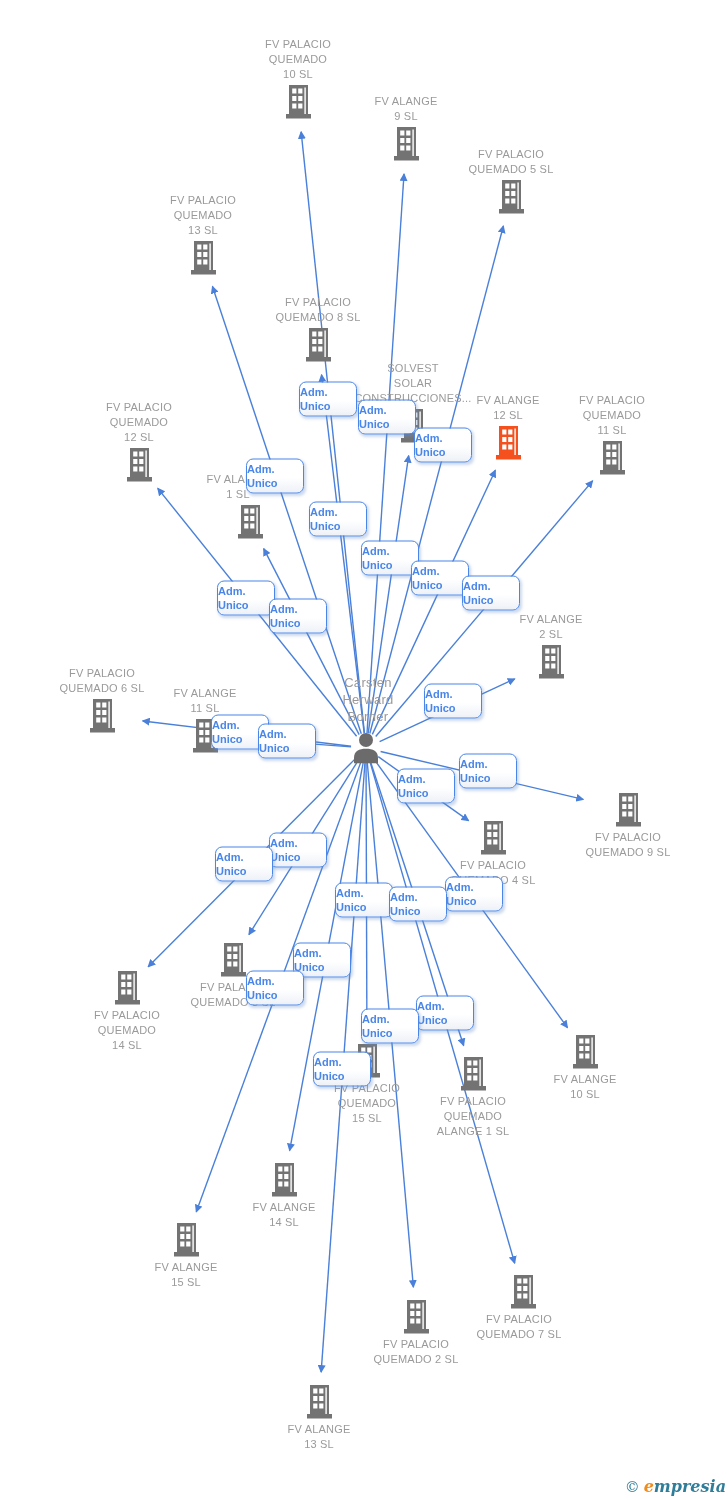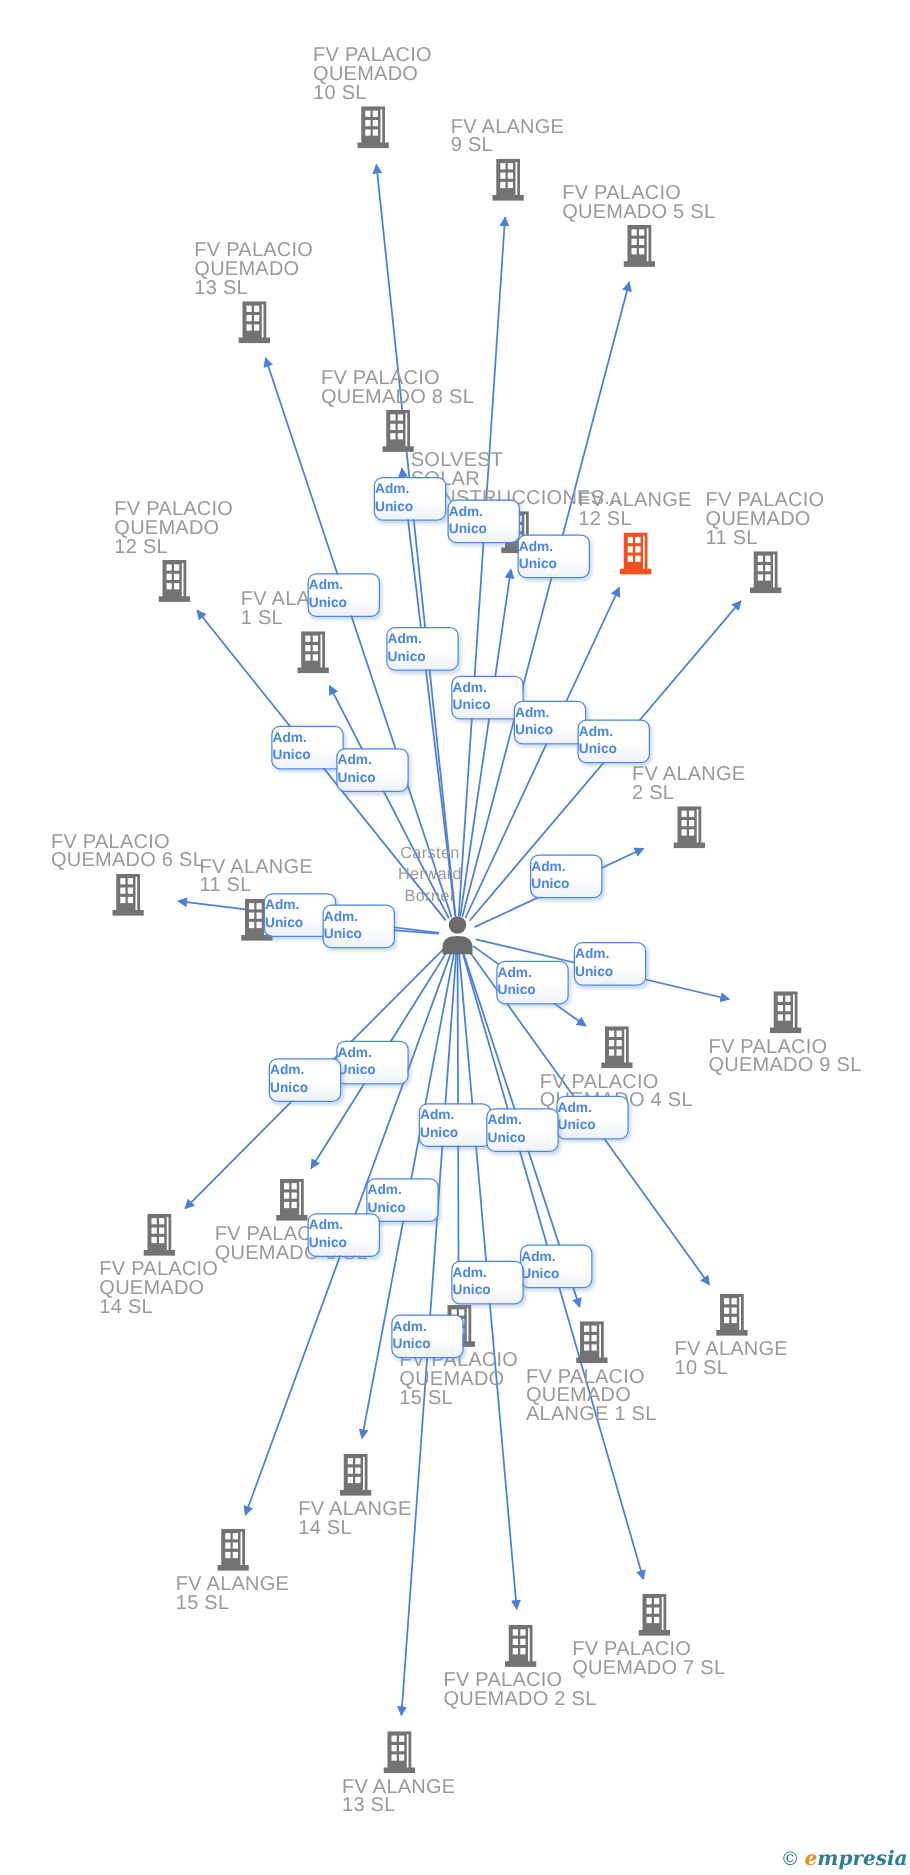--- a/index.html
+++ b/index.html
@@ -12,22 +12,22 @@
   .edges line{stroke:var(--edge-blue);stroke-width:1.4;fill:none;}
   #arrowhead path{fill:var(--edge-blue);}
   .layer{position:absolute;left:0;top:0;width:100%;height:100%;}
   .node{position:absolute;width:0;height:0;}
   .bicon{position:absolute;left:-13.5px;top:-17px;}
   .bicon .b{fill:var(--building-gray);}
   .node.highlight .bicon .b{fill:var(--building-highlight-orange);}
   .bicon .w{fill:#ffffff;}
   .nlabel{
     position:absolute;left:0;transform:translateX(-50%);
-    white-space:pre;text-align:left;
-    font-size:16px;line-height:15px;letter-spacing:.2px;
+    white-space:pre;text-align:center;
+    font-size:11px;line-height:15px;letter-spacing:.2px;
     color:var(--label-gray);
   }
   .nlabel.above{bottom:20px;}
   .nlabel.below{top:20px;}
   .adm{
     position:absolute;transform:translate(-50%,-50%);
     width:58px;height:35px;box-sizing:border-box;
     border:1.5px solid var(--badge-blue);border-radius:7px;
     background:linear-gradient(180deg,#ffffff 55%,#edf1f7 100%);
     box-shadow:1.5px 2px 3px rgba(110,145,200,.35);
@@ -521,21 +521,21 @@
       <div class="adm" style="left: 275px; top: 988px;">Adm.
 Unico</div>
       <div class="adm" style="left: 445px; top: 1013px;">Adm.
 Unico</div>
       <div class="adm" style="left: 390px; top: 1026px;">Adm.
 Unico</div>
       <div class="adm" style="left: 342px; top: 1069px;">Adm.
 Unico</div>
     </div>
 
-  <div class="person-name" style="left: 344px; top: 699px;">Carsten
+  <div class="person-name" style="left: 368px; top: 699px;">Carsten
 Herward
 Borner</div>
 
   <div class="person-icon" style="left: 366px; top: 748px;">
     <svg viewBox="0 0 28 31" width="28" height="31">
       <circle cx="14" cy="7.5" r="7"></circle>
       <path d="M2,31 L2,25.5 C2,18.5 7,16.3 14,16.3 C21,16.3 26,18.5 26,25.5 L26,31 Z"></path>
     </svg>
   </div>
 

